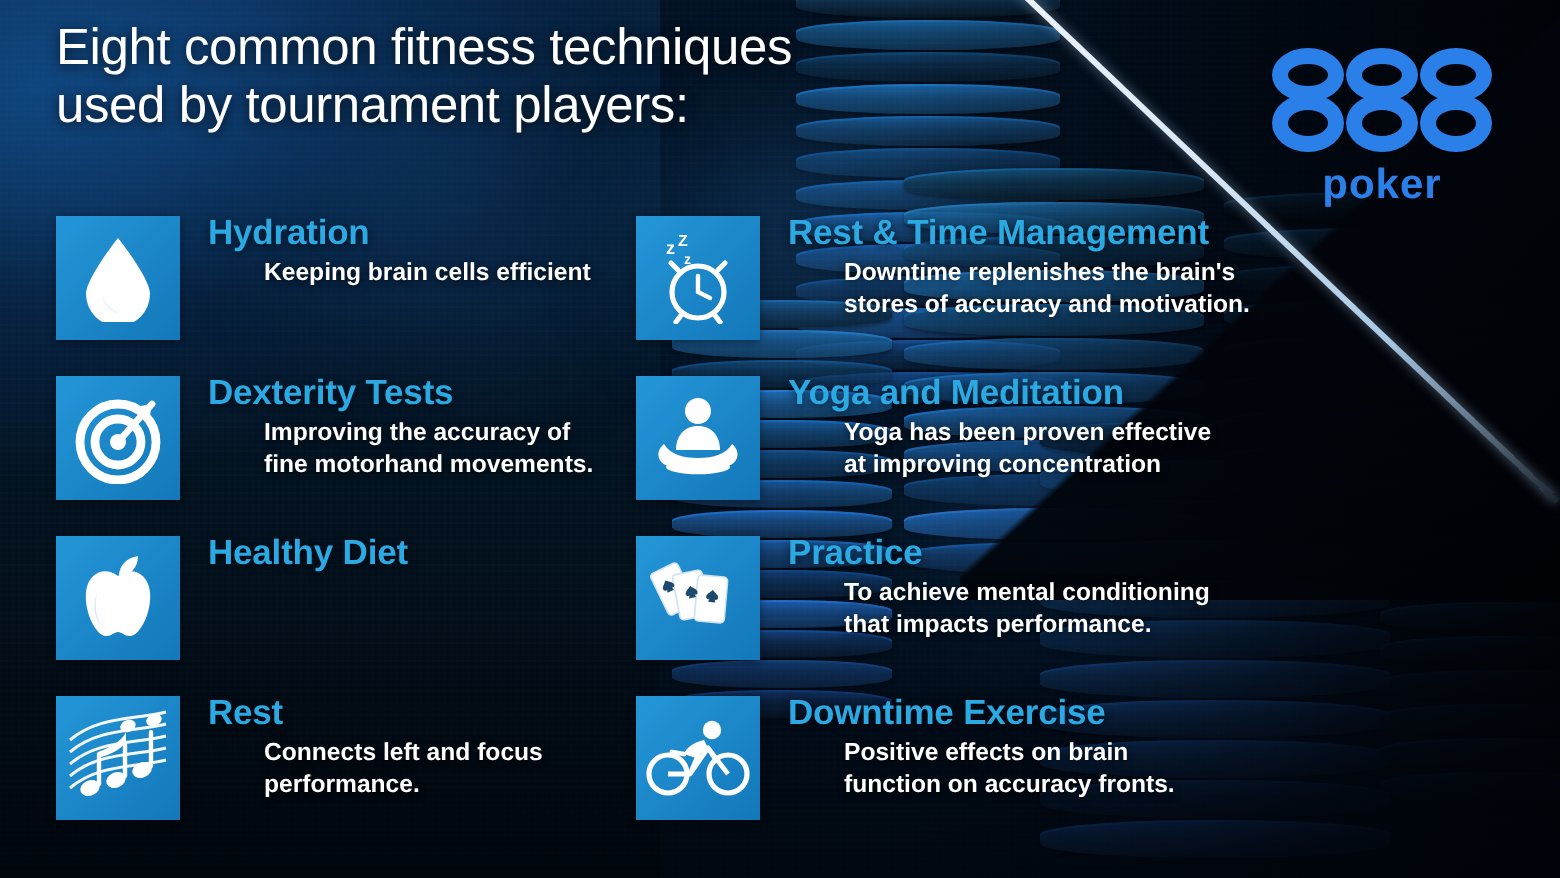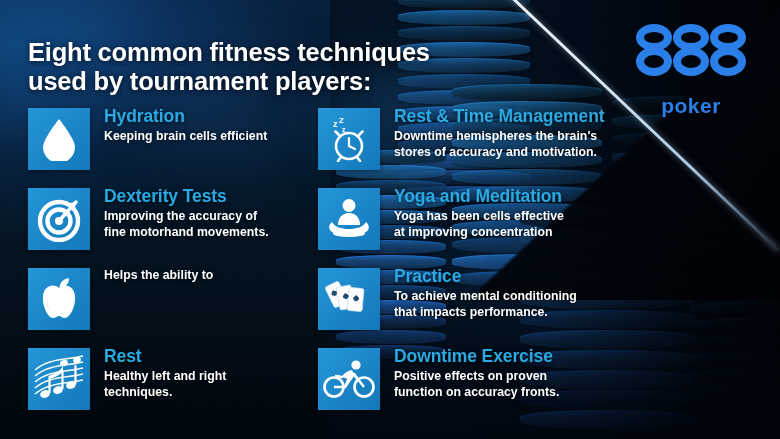--- a/index.html
+++ b/index.html
@@ -72,22 +72,22 @@
   }
   .cl{
     position:absolute;left:-6px;top:-40px;width:420px;height:3px;
     background:linear-gradient(90deg,#f2f7fc 0%,#dbe9f6 40%,#a9c8e4 72%,rgba(140,180,215,.2) 100%);
     transform:rotate(43.5deg);transform-origin:left center;
     box-shadow:0 0 6px rgba(190,220,255,.5);
   }
 
   
   .title{
-    position:absolute;left:28px;top:38px;width:470px;
-    color:#fff;font-size:25.5px;line-height:29px;font-weight:bold;
+    position:absolute;left:28px;top:10px;width:470px;
+    color:#fff;font-size:25.5px;line-height:29px;font-weight:normal;
     letter-spacing:-.2px;
     text-shadow:0 1px 6px rgba(0,0,0,.75);
   }
   .title div{white-space:nowrap;}
 
   .logo{
     position:absolute;right:34px;top:24px;text-align:center;
     user-select:none;
   }
   .logo .marks{
@@ -97,21 +97,21 @@
     display:block;width:36px;height:52px;position:relative;
   }
   .logo .eight i{
     position:absolute;left:0;display:block;border-radius:50%;
     border:8px solid #2a7fe8;box-sizing:border-box;background:transparent;
   }
   .logo .eight i.t{top:0;width:36px;height:27px;}
   .logo .eight i.b{top:23px;width:36px;height:29px;}
   .logo .word{
     color:#2a7fe8;font-size:21px;font-weight:bold;letter-spacing:.5px;
-    margin-top:18px;
+    margin-top:5px;
   }
 
   
   .col{position:absolute;}
   .col-left{left:28px;top:108px;width:270px;}
   .col-right{left:318px;top:108px;width:330px;}
 
   .item{position:relative;height:80px;}
   .tile{
     position:absolute;left:0;top:0;width:62px;height:62px;
@@ -123,21 +123,21 @@
   .txt{position:absolute;left:76px;top:-2px;width:100%;}
   .h{
     color:#2aa9e2;font-size:17.5px;font-weight:bold;line-height:21px;
     letter-spacing:-.1px;white-space:nowrap;
     text-shadow:0 1px 4px rgba(0,0,0,.6);
   }
   .p{
     color:#fff;font-size:12.3px;font-weight:bold;line-height:15.5px;
     margin-top:2px;text-shadow:0 1px 4px rgba(0,0,0,.7);
   }
-  .p span{display:block;white-space:nowrap;}
+  .p span{display:block;white-space:nowrap;margin-left:28px;}
 </style>
 </head>
 <body>
 
 <div class="canvas">
 
   <div class="bg-base"></div>
   <div class="bg-felt2"></div>
 
   <div class="stack stackA">
@@ -298,22 +298,22 @@
 
     <div class="item">
       <div class="tile">
         <svg width="42" height="46" viewBox="0 0 42 46">
           <path d="M21 12 C15 7 6 10 5 20 C4 30 10 42 15 42 C18 42 19 40 21 40 C23 40 24 42 27 42 C32 42 38 30 37 20 C36 10 27 7 21 12 Z" fill="#fff"></path>
           <path d="M21.5 12 C21.5 7 25 3 31 2 C31 8 27 12 21.5 12 Z" fill="#fff"></path>
           <path d="M11 20 C9 24 9.5 31 12 36 C9 32 8 25 11 20 Z" fill="#cfe6f3"></path>
         </svg>
       </div>
       <div class="txt">
-        <div class="p">
-          <span>Helps the ability to</span>
+        <div class="h">Healthy Diet</div>
+        <div class="p">
         </div>
       </div>
     </div>
 
     <div class="item">
       <div class="tile">
         <svg width="52" height="50" viewBox="0 0 52 50">
           <g fill="none" stroke="#fff" stroke-width="1.5" opacity=".95">
             <path d="M2 16 C16 4 34 6 50 2"></path>
             <path d="M2 22 C16 10 34 12 50 8"></path>
@@ -330,22 +330,22 @@
             <rect x="41.4" y="11" width="2.2" height="19" rx="1"></rect>
             <path d="M16 22 C24 19 28 16 30 12 L30 17 C27 21 23 23 16 25 Z"></path>
             <ellipse cx="31" cy="9" rx="4" ry="3" transform="rotate(-22 31 9)"></ellipse>
             <ellipse cx="44" cy="6" rx="4" ry="3" transform="rotate(-22 44 6)"></ellipse>
           </g>
         </svg>
       </div>
       <div class="txt">
         <div class="h">Rest</div>
         <div class="p">
-          <span>Healthy left and right</span>
-          <span>techniques.</span>
+          <span>Connects left and focus</span>
+          <span>performance.</span>
         </div>
       </div>
     </div>
 
   </div>
 
   <div class="col col-right">
 
     <div class="item">
       <div class="tile">
@@ -357,39 +357,39 @@
           <path d="M22 22 L22 30 L28 33" stroke="#fff" stroke-width="2.2" fill="none" stroke-linecap="round"></path>
           <path d="M12 19 L8.5 15.5" stroke="#fff" stroke-width="2.6" stroke-linecap="round"></path>
           <path d="M32 19 L35.5 15.5" stroke="#fff" stroke-width="2.6" stroke-linecap="round"></path>
           <path d="M14 41 L11 45" stroke="#fff" stroke-width="2.6" stroke-linecap="round"></path>
           <path d="M30 41 L33 45" stroke="#fff" stroke-width="2.6" stroke-linecap="round"></path>
         </svg>
       </div>
       <div class="txt">
         <div class="h">Rest &amp; Time Management</div>
         <div class="p">
-          <span>Downtime hemispheres the brain's</span>
+          <span>Downtime replenishes the brain's</span>
           <span>stores of accuracy and motivation.</span>
         </div>
       </div>
     </div>
 
     <div class="item">
       <div class="tile">
         <svg width="46" height="42" viewBox="0 0 46 42">
           <circle cx="23" cy="7.5" r="6.5" fill="#fff"></circle>
           <path d="M23 15 C16 15 12 20 12 27 L34 27 C34 20 30 15 23 15 Z" fill="#fff"></path>
           <path d="M6 24 C2 27 2 33 8 35 L38 35 C44 33 44 27 40 24 C37 29 31 31 23 31 C15 31 9 29 6 24 Z" fill="#fff"></path>
           <ellipse cx="23" cy="35.5" rx="16" ry="3.6" fill="#fff"></ellipse>
         </svg>
       </div>
       <div class="txt">
         <div class="h">Yoga and Meditation</div>
         <div class="p">
-          <span>Yoga has been cells effective</span>
+          <span>Yoga has been proven effective</span>
           <span>at improving concentration</span>
         </div>
       </div>
     </div>
 
     <div class="item">
       <div class="tile">
         <svg width="48" height="44" viewBox="0 0 48 44">
           <g stroke="#cfe2ef" stroke-width=".8">
             <rect x="4" y="6" width="15" height="23" rx="2" fill="#fff" transform="rotate(-26 11.5 17.5)"></rect>
@@ -421,20 +421,20 @@
           <path d="M22 29 L27 17" fill="none" stroke="#fff" stroke-width="2.2"></path>
           <circle cx="33" cy="7" r="4.6" fill="#fff"></circle>
           <path d="M29 12 C24 13 20 16 19 19 L25 21 L31 16" fill="#fff"></path>
           <path d="M19 19 L13 18" stroke="#fff" stroke-width="2.4" stroke-linecap="round" fill="none"></path>
           <path d="M31 16 L35 22" stroke="#fff" stroke-width="2.4" stroke-linecap="round" fill="none"></path>
         </svg>
       </div>
       <div class="txt">
         <div class="h">Downtime Exercise</div>
         <div class="p">
-          <span>Positive effects on proven</span>
+          <span>Positive effects on brain</span>
           <span>function on accuracy fronts.</span>
         </div>
       </div>
     </div>
 
   </div>
 </div>
 
 </body></html>

